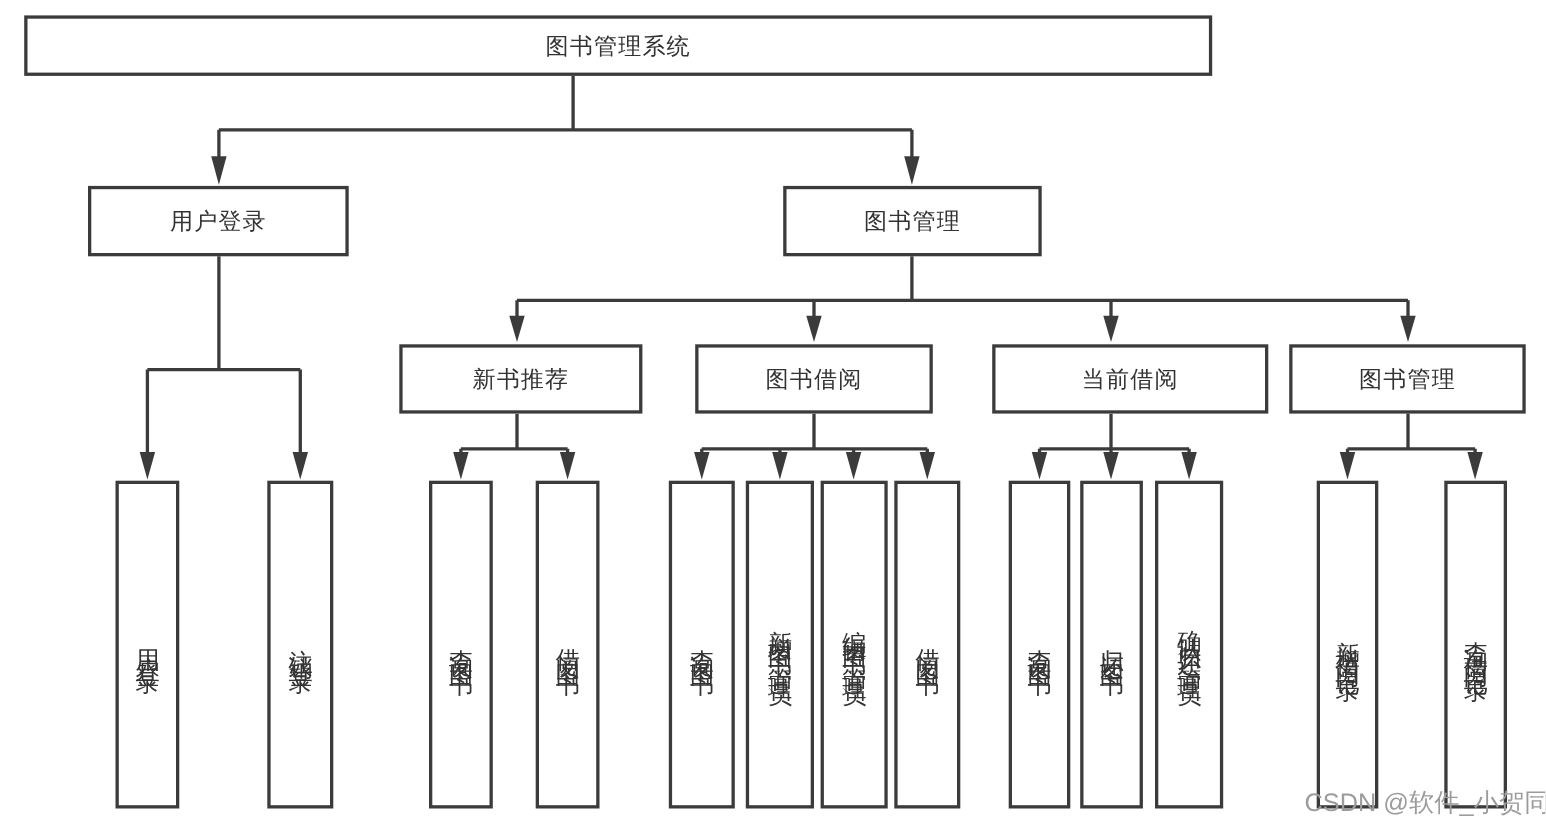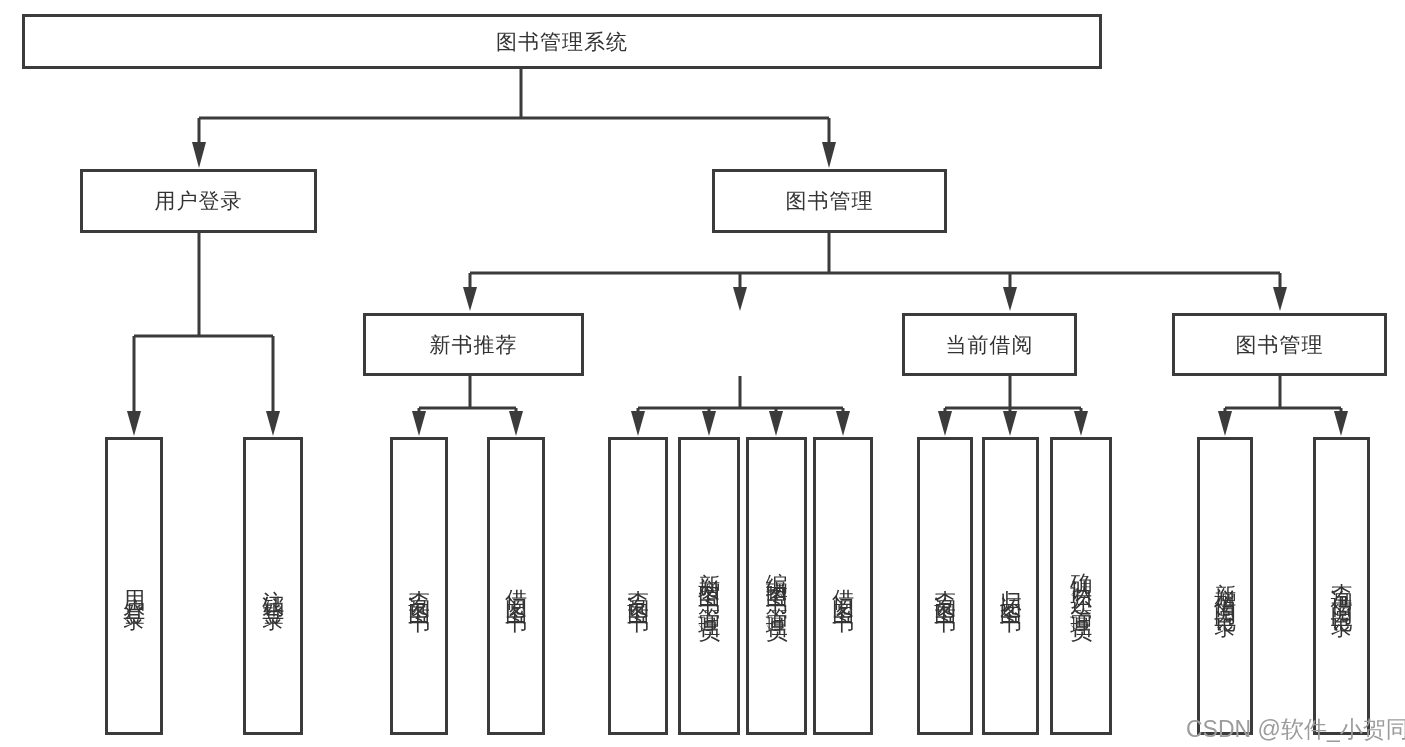--- a/index.html
+++ b/index.html
@@ -103,21 +103,24 @@
   <div class="node" style="left:80px;top:169px;width:237px;height:64px;">
     <span class="hlabel">用户登录</span>
   </div>
   <div class="node" style="left:712px;top:169px;width:235px;height:64px;">
     <span class="hlabel">图书管理</span>
   </div>
 
   <div class="node" style="left:363px;top:313px;width:221px;height:63px;">
     <span class="hlabel">新书推荐</span>
   </div>
-  <div class="node" style="left:902px;top:313px;width:175px;height:63px;">
+  <div class="node" style="left:632px;top:313px;width:216px;height:63px;">
+    <span class="hlabel">图书借阅</span>
+  </div>
+  <div class="node" style="left:902px;top:313px;width:251px;height:63px;">
     <span class="hlabel">当前借阅</span>
   </div>
   <div class="node" style="left:1172px;top:313px;width:215px;height:63px;">
     <span class="hlabel">图书管理</span>
   </div>
 
   <div class="node leaf" style="left:105px;width:58px;">
     <span class="vtext">用户登录</span>
   </div>
   <div class="node leaf" style="left:243px;width:60px;">

